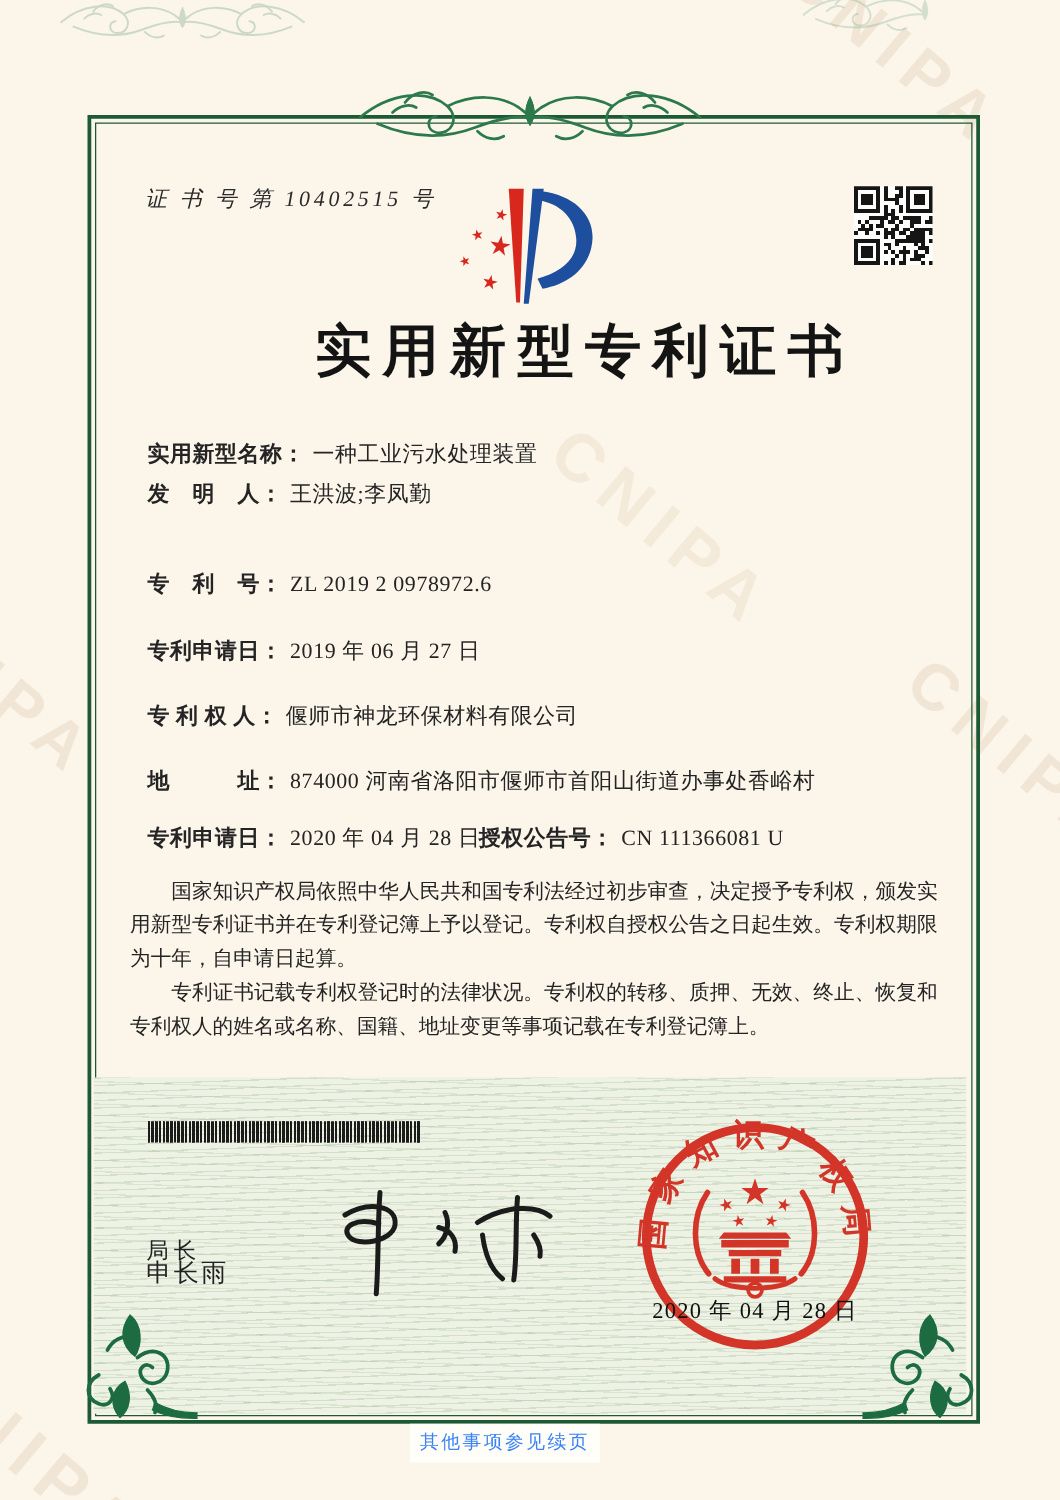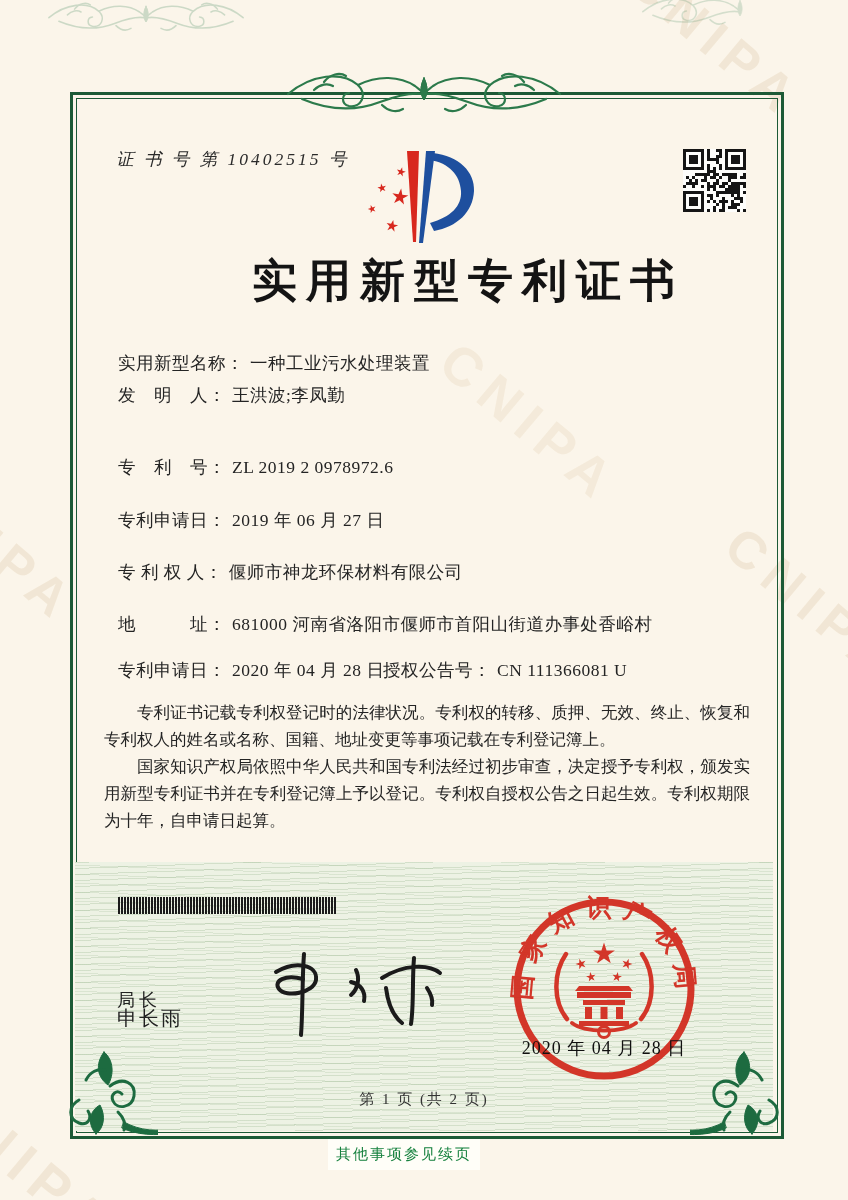--- a/index.html
+++ b/index.html
@@ -39,21 +39,21 @@
     position:absolute;left:116px;top:147px;font-size:17.5px;letter-spacing:3px;color:#2a2a2a;font-style:italic;
   }
   .logo{position:absolute;left:360px;top:146px;width:120px;height:102px;}
   .qr{position:absolute;left:683px;top:149px;width:63px;height:63px;background:#fdfdfb;}
   .title{
     position:absolute;left:0;top:251px;width:848px;text-align:center;
     font-size:45px;font-weight:700;letter-spacing:9px;color:#141414;padding-left:44px;
   }
   
   .frow{position:absolute;left:118px;font-size:17.5px;color:#242424;white-space:nowrap;}
-  .frow .lab{letter-spacing:.5px;}
+  .frow .lab{letter-spacing:.5px;font-weight:bold;}
   .frow .val{margin-left:6px;letter-spacing:.5px;}
   .pair2{position:absolute;left:265px;top:0;}
   
   .body-text{
     position:absolute;left:104px;top:700px;width:646px;
     font-size:16.5px;line-height:1.63;text-align:justify;color:#242424;
   }
   .body-text p{margin:0;text-indent:2em;}
   
   .barcode{
@@ -73,21 +73,21 @@
     position:absolute;left:504px;top:1036px;width:200px;text-align:center;
     font-size:18px;letter-spacing:1px;color:#101010;
   }
   
   .page-indicator{
     position:absolute;left:0;top:1090px;width:848px;text-align:center;
     font-size:15px;letter-spacing:2px;color:#333;
   }
   .footer-note{
     position:absolute;left:328px;top:1139px;width:152px;height:31px;line-height:31px;
-    background:#fffef8;text-align:center;font-size:15px;letter-spacing:2px;color:#15803d;
+    background:#fffef8;text-align:center;font-size:15px;letter-spacing:2px;color:#3b82f6;
   }
   
   .flourish{position:absolute;left:284px;top:64px;width:280px;height:58px;}
   .flourish-echo1{position:absolute;left:46px;top:-6px;width:200px;height:46px;opacity:.22;}
   .flourish-echo2{position:absolute;left:640px;top:-12px;width:200px;height:46px;opacity:.18;}
   .corner-orn{position:absolute;width:92px;height:88px;}
   .corner-bl{left:66px;top:1050px;}
   .corner-br{left:690px;top:1050px;transform:scaleX(-1);}
 </style>
 </head>
@@ -321,32 +321,32 @@
   <div class="frow" style="top:455px">
     <span class="lab">专　利　号：</span><span class="val">ZL 2019 2 0978972.6</span>
   </div>
   <div class="frow" style="top:508px">
     <span class="lab">专利申请日：</span><span class="val">2019 年 06 月 27 日</span>
   </div>
   <div class="frow" style="top:560px">
     <span class="lab">专 利 权 人：</span><span class="val">偃师市神龙环保材料有限公司</span>
   </div>
   <div class="frow" style="top:612px">
-    <span class="lab">地　　　址：</span><span class="val">681000 河南省洛阳市偃师市首阳山街道办事处香峪村</span>
+    <span class="lab">地　　　址：</span><span class="val">874000 河南省洛阳市偃师市首阳山街道办事处香峪村</span>
   </div>
   <div class="frow" style="top:658px">
     <span class="lab">专利申请日：</span><span class="val">2020 年 04 月 28 日</span>
     <span class="pair2">
       <span class="lab">授权公告号：</span><span class="val">CN 111366081 U</span>
     </span>
   </div>
 
   <div class="body-text">
+    <p>国家知识产权局依照中华人民共和国专利法经过初步审查，决定授予专利权，颁发实用新型专利证书并在专利登记簿上予以登记。专利权自授权公告之日起生效。专利权期限为十年，自申请日起算。</p>
     <p>专利证书记载专利权登记时的法律状况。专利权的转移、质押、无效、终止、恢复和专利权人的姓名或名称、国籍、地址变更等事项记载在专利登记簿上。</p>
-    <p>国家知识产权局依照中华人民共和国专利法经过初步审查，决定授予专利权，颁发实用新型专利证书并在专利登记簿上予以登记。专利权自授权公告之日起生效。专利权期限为十年，自申请日起算。</p>
   </div>
 
   <div class="barcode"></div>
 
   <div class="signer-title">局长</div>
   <div class="signer-name">申长雨</div>
   <svg class="signature" viewBox="0 0 200 95" fill="none" stroke="#1b1b1b" stroke-width="4" stroke-linecap="round">
     <path d="M52,10 C50,35 51,65 49,91"></path>
     <path d="M24,28 C44,16 66,21 64,36 C62,49 34,54 27,45 C21,37 33,30 51,35"></path>
     <path d="M104,26 C108,34 106,45 99,51"></path>
@@ -379,16 +379,15 @@
     </g>
     <g fill="none" stroke="#d22b1e" stroke-linecap="round">
       <path d="M57,60 C44,79 44,108 58,125" stroke-width="4.5"></path>
       <path d="M133,60 C146,79 146,108 132,125" stroke-width="4.5"></path>
       <path d="M63,129 C76,139 114,139 127,129" stroke-width="4"></path>
       <circle cx="95" cy="138" r="5.5" stroke-width="3"></circle>
     </g>
   </svg>
   <div class="seal-date">2020 年 04 月 28 日</div>
 
-  <div class="page-indicator">第 1 页 (共 2 页)</div>
   <div class="footer-note">其他事项参见续页</div>
 
 </div>
 
 </body></html>

